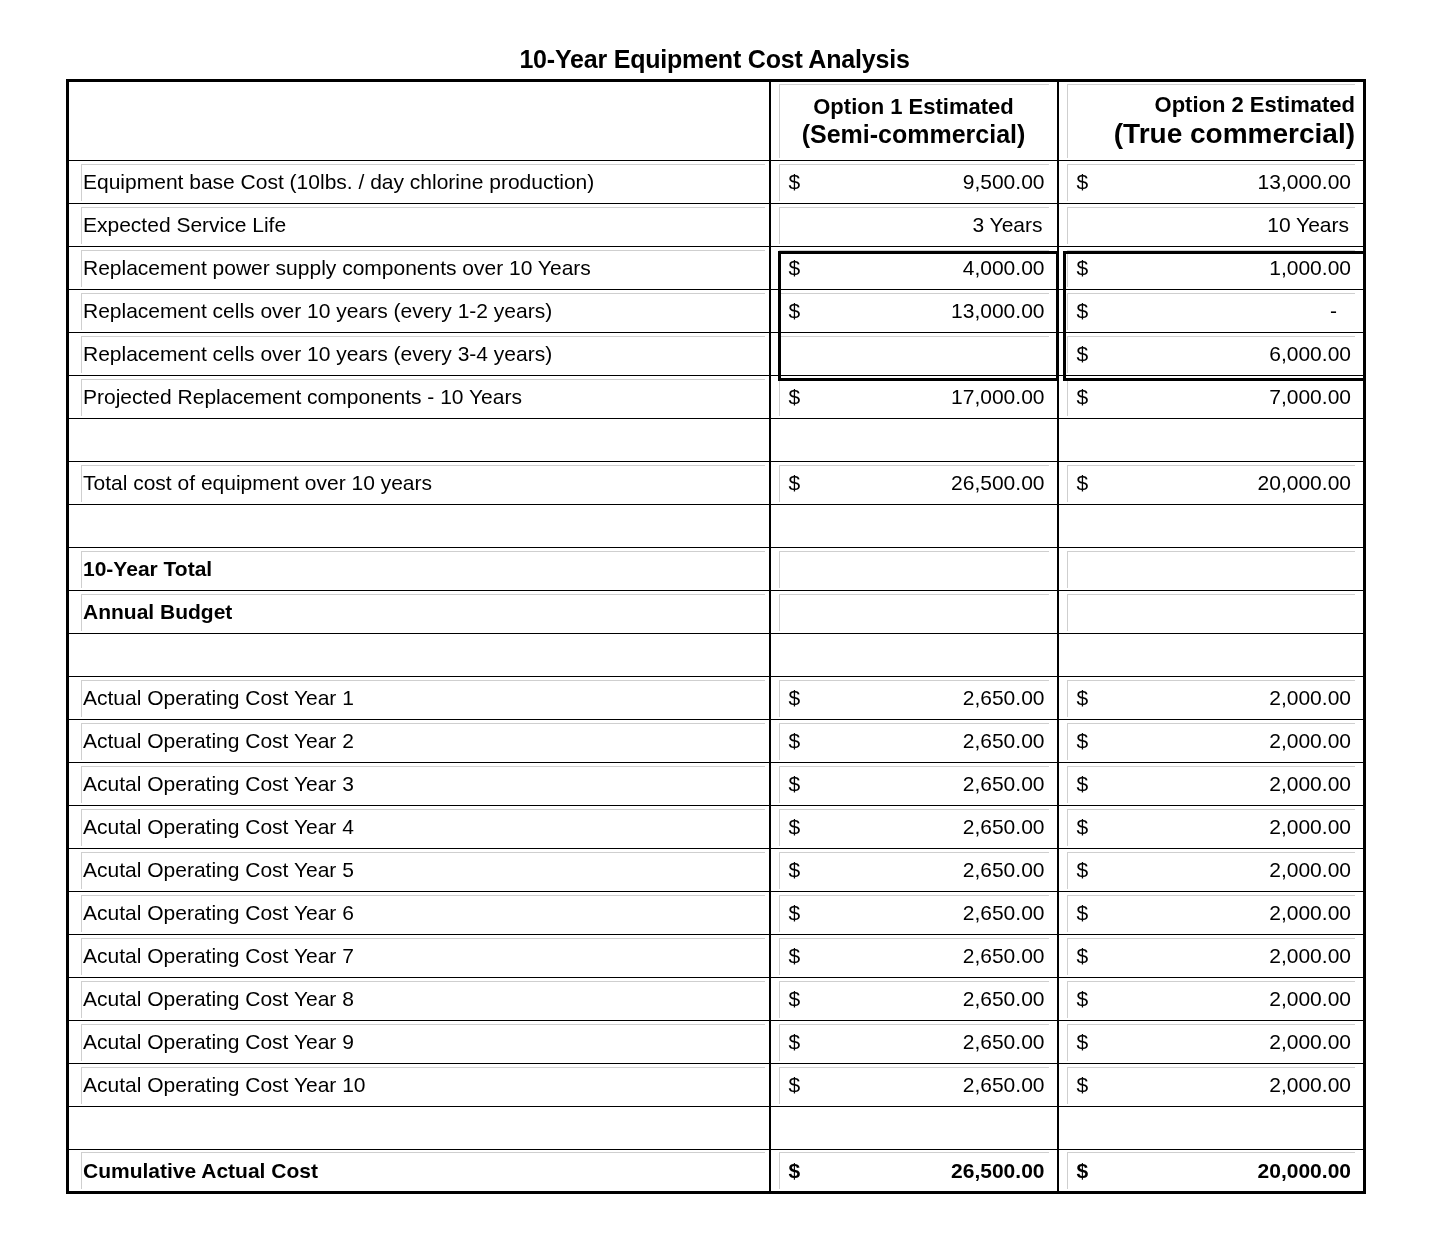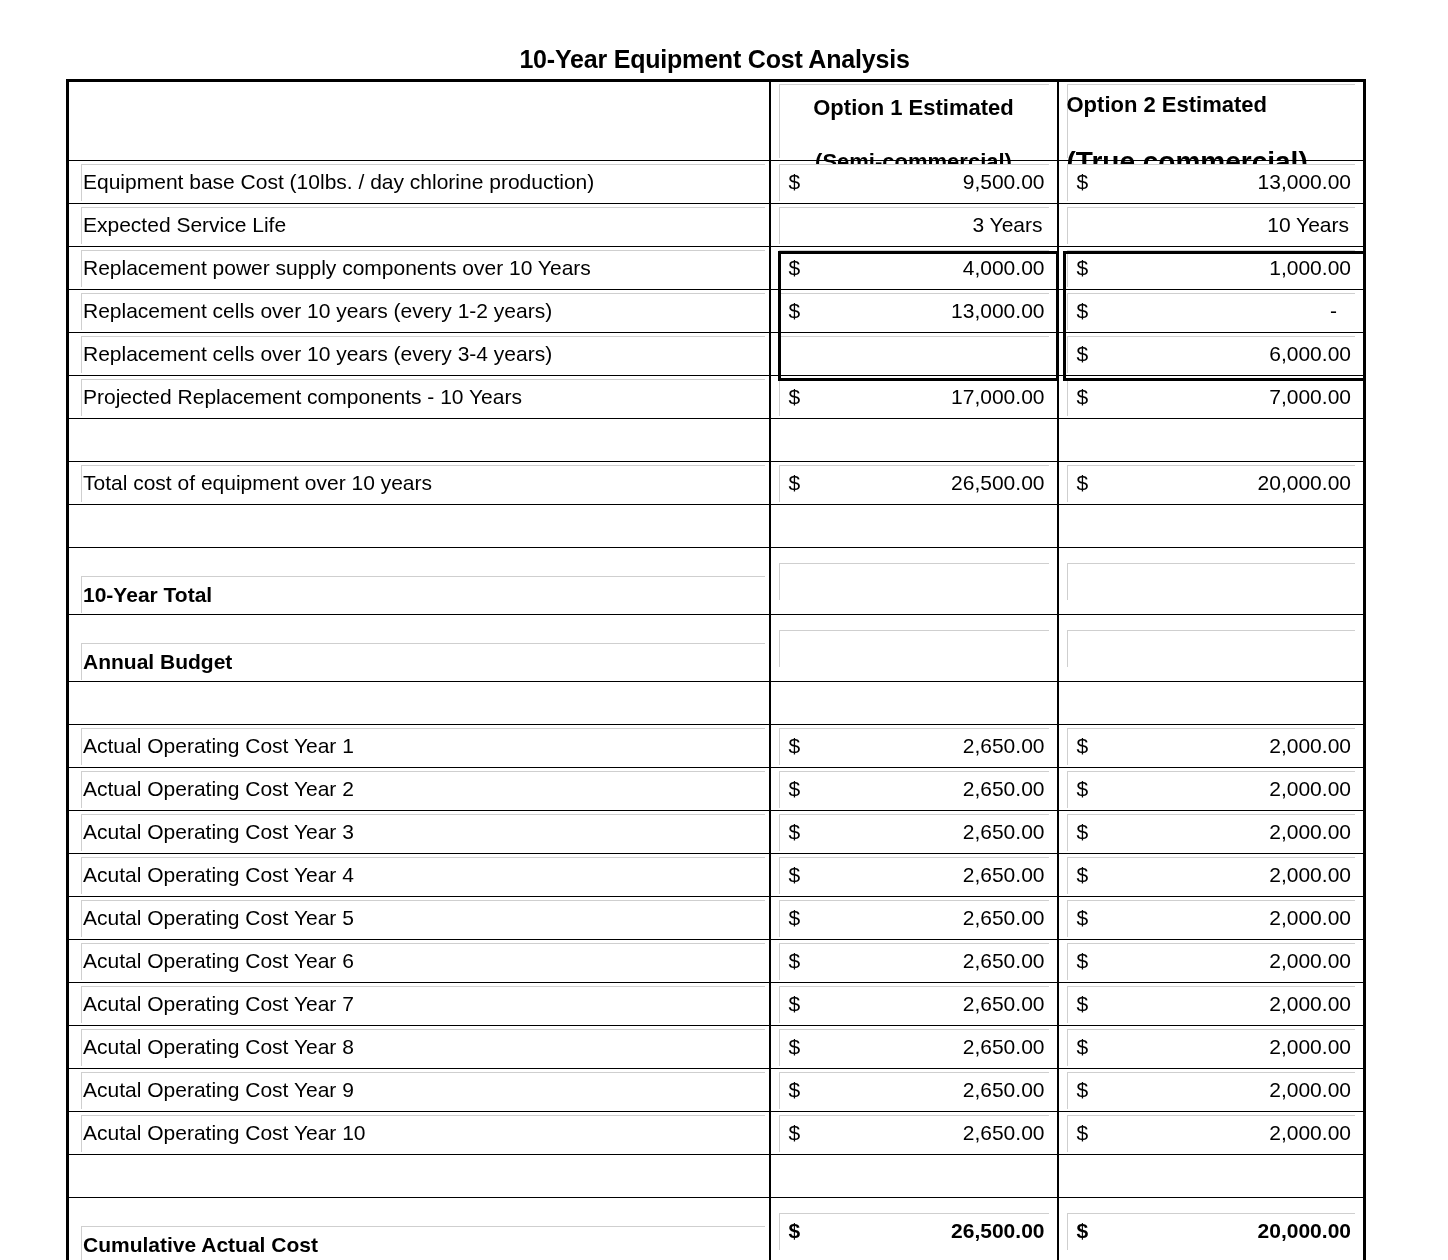--- a/index.html
+++ b/index.html
@@ -97,21 +97,21 @@
     justify-content: space-between;
   }
   .cur { flex: 0 0 auto; }
   .amt { flex: 0 0 auto; text-align: center; }
   .amt.dash { padding-right: 14px; }
 
   td.num.plain .cellbox { justify-content: flex-end; padding-right: 6px; }
   .plain-text { text-align: left; }
   .empty-strip { height: 37px; margin: 1px 4px 1px 12px; }
 
-  .bold { font-weight: bold; margin-top: 28px; }
+  .bold { font-weight: bold; }
 
   
   .thickbox {
     position: absolute;
     pointer-events: none;
     border: 3px solid #000;
     box-sizing: border-box;
   }
   #thick-opt1 {
     left: 778px;  top: 251px;  width: 281px; height: 130px;
@@ -132,25 +132,25 @@
       <col class="c-label">
       <col class="c-opt1">
       <col class="c-opt2">
     </colgroup>
     <thead>
       <tr style="height:80px;">
         <td class="label"></td>
         <td class="opt1">
           <div class="cellbox" style="height:74px; flex-direction:column; justify-content:center; align-items:center; margin:1px 8px;">
             <div class="bold" style="font-size:22px;">Option 1 Estimated</div>
-            <div class="bold" style="font-size:22px;">(Semi-commercial)</div>
+            <div class="bold" style="font-size:25px;">(Semi-commercial)</div>
           </div>
         </td>
         <td class="opt2">
-          <div class="cellbox" style="height:74px; flex-direction:column; justify-content:center; align-items:flex-start; margin:1px 8px;">
+          <div class="cellbox" style="height:74px; flex-direction:column; justify-content:center; align-items:flex-end; margin:1px 8px;">
             <div class="bold" style="font-size:22px;">Option 2 Estimated</div>
             <div class="bold" style="font-size:28px;">(True commercial)</div>
           </div>
         </td>
       </tr>
     </thead>
     <tbody id="tbody">
         <tr>
           <td class="label">
             <div class="cellbox">Equipment base Cost (10lbs. / day chlorine production)</div>

